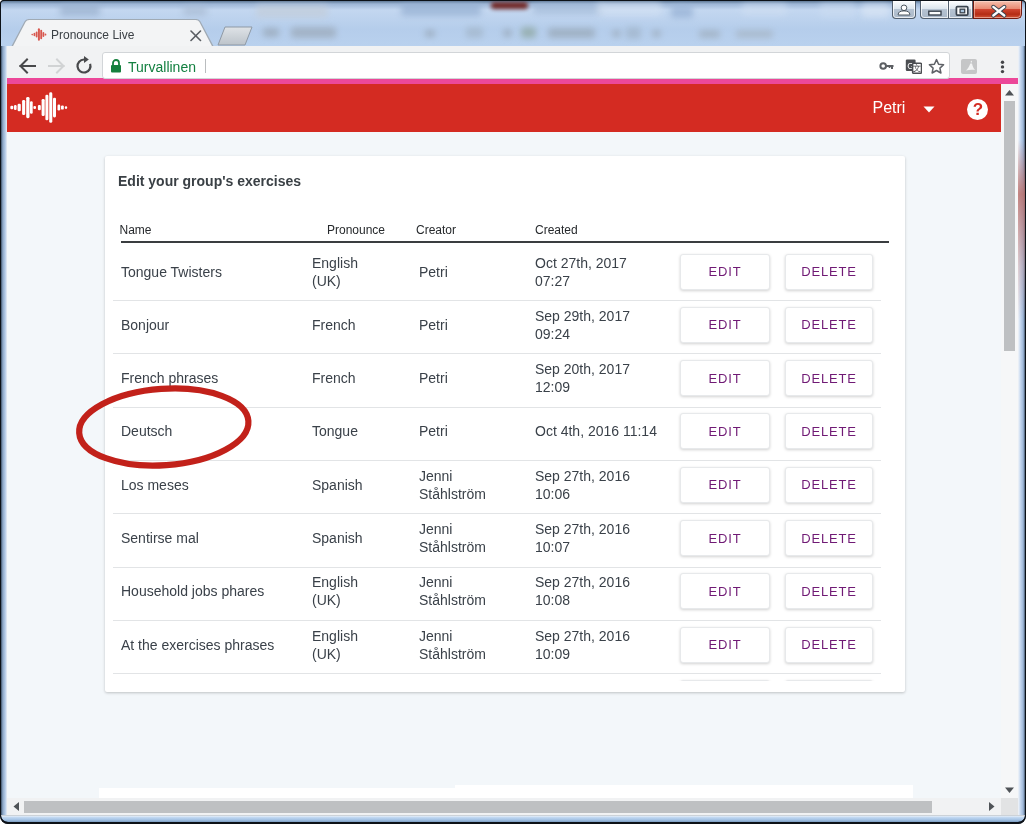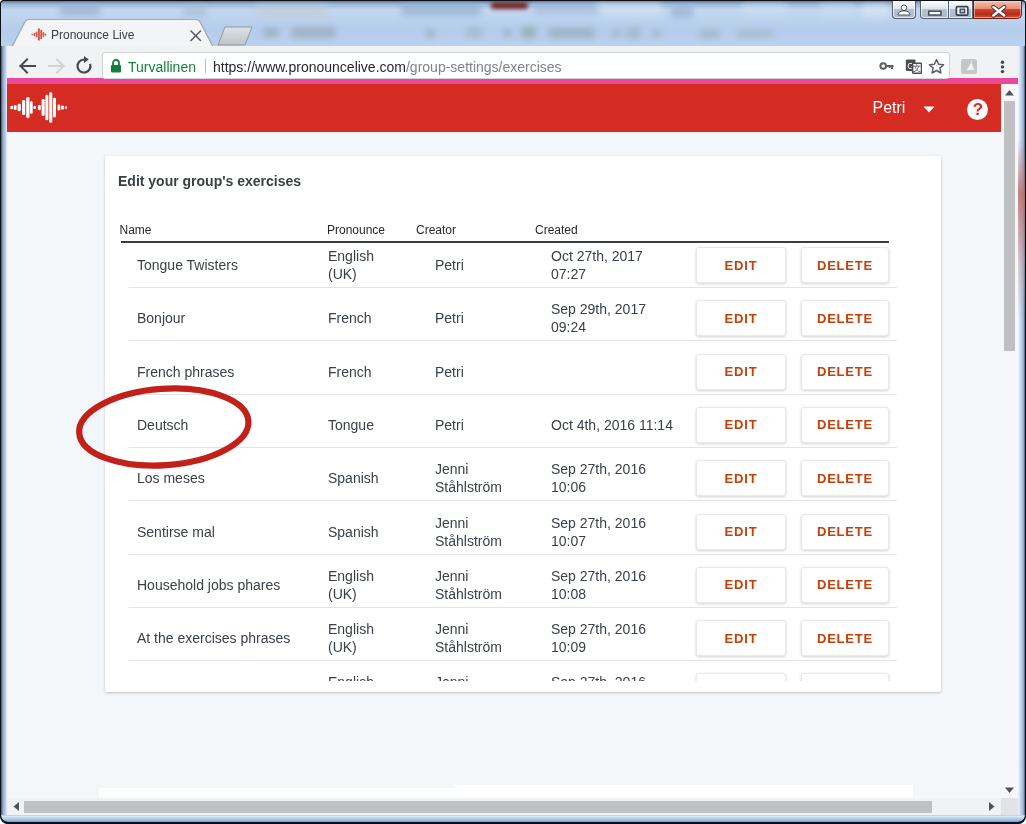--- a/index.html
+++ b/index.html
@@ -14,31 +14,31 @@
   .wbtn{position:absolute;top:0px;height:18px;border:1px solid #515e6d;border-top:none;box-sizing:border-box;
     background:linear-gradient(180deg,#fdfeff 0%,#dde6ee 45%,#b6c3d2 50%,#a9b8c8 100%);
     box-shadow:inset 0 0 0 1px rgba(255,255,255,.75);}
   
   #toolbar{position:absolute;left:1px;top:46px;width:1024px;height:38px;background:#f1f2f3;border-bottom:6px solid #ec4899;box-sizing:border-box;}
   #addrbar{position:absolute;left:101px;top:5.5px;width:848px;height:27px;background:#fff;border:1px solid #d2d5d8;border-radius:3px;box-sizing:border-box;}
   
   #apphead{position:absolute;left:7px;top:84px;width:994px;height:48px;background:#d42b22;}
   
   #page{position:absolute;left:7px;top:132px;width:994px;height:666px;background:#f3f7fa;overflow:hidden;}
-  .card{position:absolute;background:#fff;border-radius:2px;box-shadow:0 1px 3px rgba(0,0,0,.22);padding-left:36px;}
+  .card{position:absolute;background:#fff;border-radius:2px;box-shadow:0 1px 3px rgba(0,0,0,.22);}
   #card1{left:98px;top:24px;width:800px;height:536px;overflow:hidden;}
   #rows{position:absolute;left:0;top:0;width:800px;height:525px;overflow:hidden;}
-  .row{position:absolute;left:24px;width:768px;height:45px;border-bottom:1px solid #e2e4e6;box-sizing:border-box;}
+  .row{position:absolute;left:8px;width:768px;height:58px;border-bottom:1px solid #e2e4e6;box-sizing:border-box;}
   .cell{position:absolute;font-size:14px;color:#3a4149;line-height:18px;top:50%;transform:translateY(-50%);}
   .c-name{left:8px;}
   .c-lang{left:199px;width:72px;}
   .c-crea{left:306px;}
   .c-date{left:422px;}
   .btn{position:absolute;width:90px;height:36px;background:#fff;border:1px solid #e7e9eb;border-radius:3px;box-sizing:border-box;
-    box-shadow:0 1px 3px rgba(0,0,0,.18);font-size:13px;font-weight:bold;letter-spacing:.8px;color:#c2410c;
+    box-shadow:0 1px 3px rgba(0,0,0,.18);font-size:13px;font-weight:normal;letter-spacing:.8px;color:#701a75;
     display:flex;align-items:center;justify-content:center;top:50%;transform:translateY(-50%);}
   .b-edit{left:567px;}
   .b-del{left:672px;width:88px;}
   
   #vscroll{position:absolute;left:1001px;top:84px;width:17px;height:714px;background:#f6f7f8;}
   #hscroll{position:absolute;left:7px;top:798px;width:994px;height:17px;background:#f1f2f3;}
   #corner{position:absolute;left:1001px;top:798px;width:17px;height:17px;background:#e2e3e4;}
 </style>
 </head>
 <body>
@@ -147,21 +147,20 @@
       <polygon points="10,0.1 10,6.9 14.8,3.5" fill="#48494b"></polygon>
     </svg>
     <div id="addrbar"></div>
 
     <svg class="abs" style="left:109px;top:13px;" width="12" height="14">
       <path d="M3 6 L3 4 A 3 3 0 0 1 9 4 L9 6" fill="none" stroke="#15803d" stroke-width="1.8"></path>
       <rect x="1" y="6" width="10" height="7.5" rx="1" fill="#15803d"></rect>
     </svg>
     <div class="abs" style="left:127px;top:13px;font-size:14px;color:#138040;">Turvallinen</div>
     <div class="abs" style="left:204px;top:13px;width:1px;height:14px;background:#babdbf;"></div>
-    <div class="abs" style="left:212px;top:13px;font-size:14px;color:#26282c;">https://www.pronouncelive.com<span style="color:#7f8287">/group-settings/exercises</span></div>
 
     <svg class="abs" style="left:878px;top:59px;" width="16" height="14"></svg>
     <svg class="abs" style="left:878px;top:13px;" width="16" height="14">
       <circle cx="4.2" cy="7" r="2.8" fill="none" stroke="#5c5f63" stroke-width="2"></circle>
       <line x1="7" y1="7" x2="14.5" y2="7" stroke="#5c5f63" stroke-width="2"></line>
       <line x1="13" y1="7" x2="13" y2="10" stroke="#5c5f63" stroke-width="2"></line>
       <line x1="10.5" y1="7" x2="10.5" y2="9" stroke="#5c5f63" stroke-width="1.6"></line>
     </svg>
 
     <svg class="abs" style="left:903.5px;top:13px;" width="17" height="15">
@@ -239,20 +238,21 @@
     <div class="cell c-lang">French</div>
     <div class="cell c-crea">Petri</div>
     <div class="cell c-date">Sep 29th, 2017<br>09:24</div>
     <div class="btn b-edit">EDIT</div>
     <div class="btn b-del">DELETE</div>
   </div>
           <div class="row" style="top:193.6px">
     <div class="cell c-name">French phrases</div>
     <div class="cell c-lang">French</div>
     <div class="cell c-crea">Petri</div>
+    <div class="cell c-date">Sep 20th, 2017<br>12:09</div>
     <div class="btn b-edit">EDIT</div>
     <div class="btn b-del">DELETE</div>
   </div>
           <div class="row" style="top:246.9px">
     <div class="cell c-name">Deutsch</div>
     <div class="cell c-lang">Tongue</div>
     <div class="cell c-crea">Petri</div>
     <div class="cell c-date">Oct 4th, 2016 11:14</div>
     <div class="btn b-edit">EDIT</div>
     <div class="btn b-del">DELETE</div>

